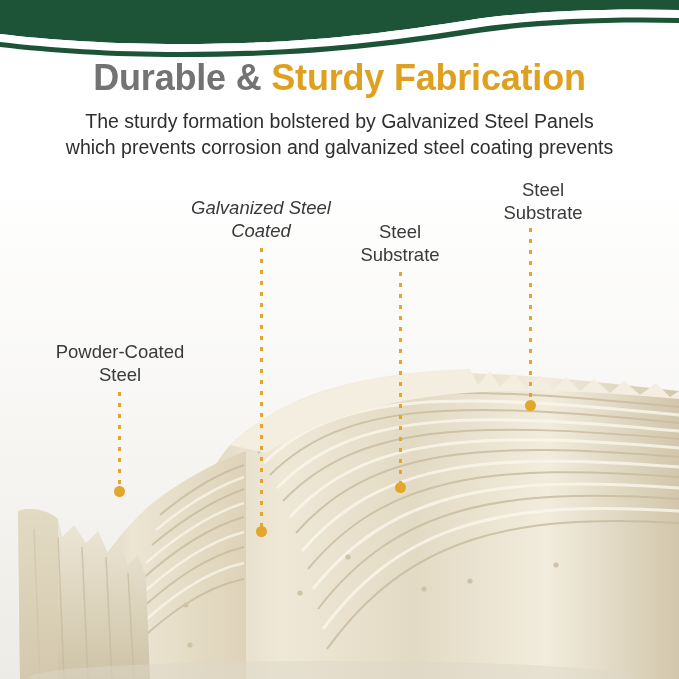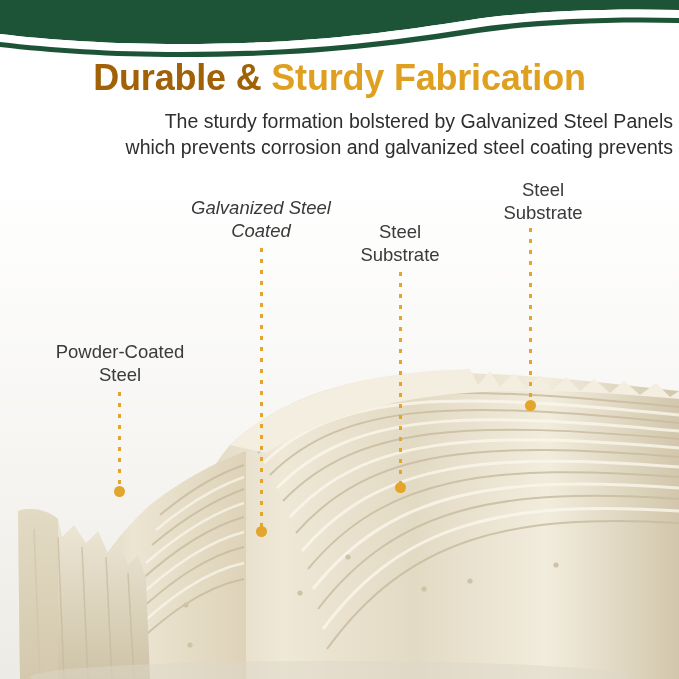--- a/index.html
+++ b/index.html
@@ -32,30 +32,30 @@
     position: absolute;
     left: 0;
     top: 57px;
     width: 679px;
     text-align: center;
     font-size: 36px;
     font-weight: bold;
     letter-spacing: -0.2px;
     white-space: nowrap;
   }
-  .headline .part-a { color: #a16207; }
+  .headline .part-a { color: #737373; }
   .headline .part-b { color: #e0a01f; }
 
   
   .subhead {
     position: absolute;
     left: 6px;
     top: 108px;
     width: 667px;
-    text-align: right;
+    text-align: center;
     font-size: 19.5px;
     line-height: 26px;
     color: #2e2e2e;
   }
   .subhead div { white-space: nowrap; }
 
   
   .photo {
     position: absolute;
     left: 0;

